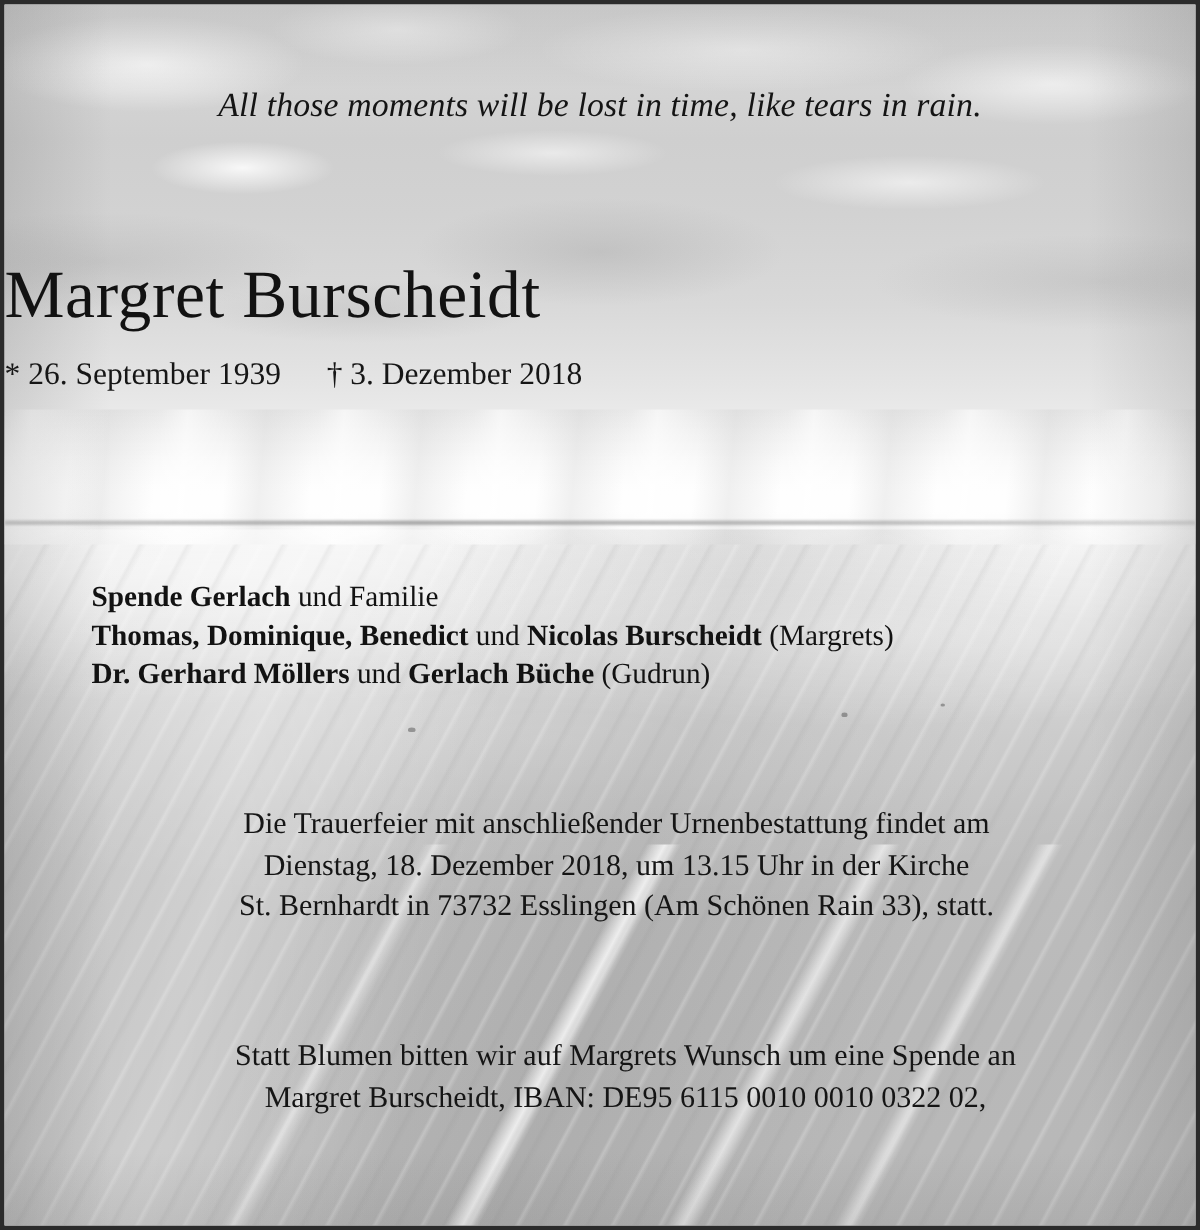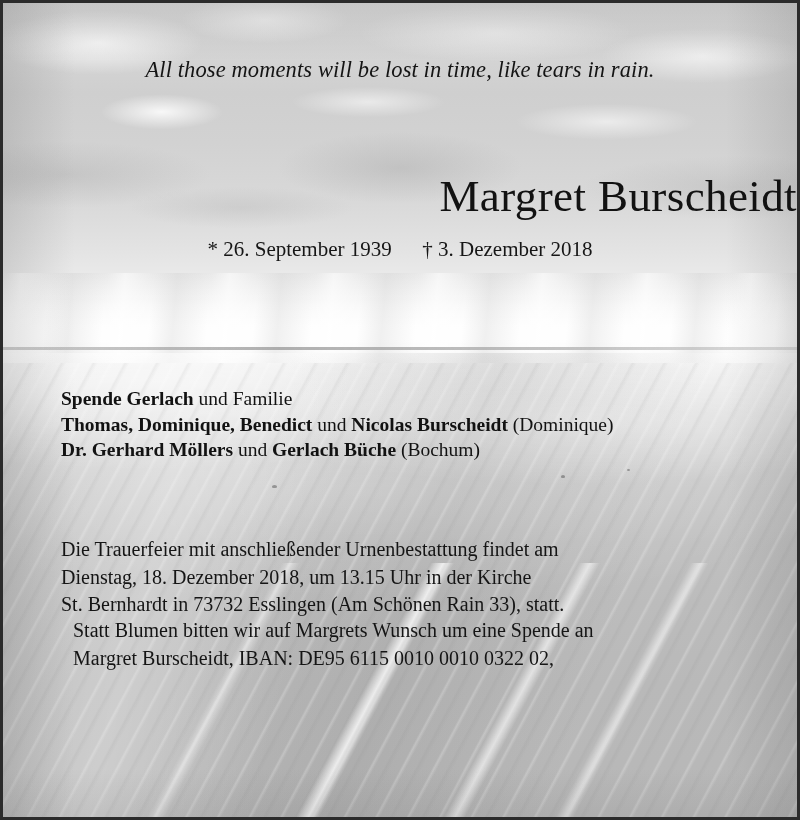--- a/index.html
+++ b/index.html
@@ -180,33 +180,33 @@
     font-size: 22.5px;
     letter-spacing: 0.1px;
     color: #141414;
   }
 
   .deceased-name {
     position: absolute;
     top: 167px;
     left: 0;
     width: 100%;
-    text-align: right;
+    text-align: left;
     font-size: 45px;
     font-weight: 400;
     letter-spacing: 0.4px;
     color: #121212;
   }
 
   .life-dates {
     position: absolute;
     top: 234px;
     left: 0;
     width: 100%;
-    text-align: center;
+    text-align: left;
     font-size: 21px;
     color: #161616;
   }
   .life-dates .date-gap { display: inline-block; width: 20px; }
 
   .survivors {
     position: absolute;
     top: 383px;
     left: 58px;
     right: 40px;
@@ -217,23 +217,24 @@
   .survivors .line { white-space: nowrap; }
   .survivors b { font-weight: 700; }
 
   .para {
     position: absolute;
     left: 58px;
     right: 36px;
     font-size: 20px;
     line-height: 27.5px;
     color: #151515;
+    text-align: center;
   }
   .para-ceremony { top: 533px; }
-  .para-donation { top: 614px; margin-left: 12px; }
+  .para-donation { top: 688px; margin-left: 12px; }
   .para .line { white-space: nowrap; }
 </style>
 </head>
 <body>
 
 <div id="notice">
 
   <div class="bg-layer bg-base"></div>
   <div class="bg-layer bg-clouds"></div>
   <div class="bg-layer bg-stratus"></div>
@@ -258,24 +259,24 @@
       <span class="date-gap"></span>
       <span>†</span>
       <span>3. Dezember 2018</span>
     </div>
 
     <div class="survivors">
       <div class="line">
         <b>Spende Gerlach</b><span> und Familie</span>
       </div>
       <div class="line">
-        <b>Thomas, Dominique, Benedict</b><span> und </span><b>Nicolas Burscheidt</b><span> (Dominique)</span>
+        <b>Thomas, Dominique, Benedict</b><span> und </span><b>Nicolas Burscheidt</b><span> (Margrets)</span>
       </div>
       <div class="line">
-        <b>Dr. Gerhard Möllers</b><span> und </span><b>Gerlach Büche</b><span> (Bochum)</span>
+        <b>Dr. Gerhard Möllers</b><span> und </span><b>Gerlach Büche</b><span> (Gudrun)</span>
       </div>
     </div>
 
     <div class="para para-ceremony">
       <div class="line">Die Trauerfeier mit anschließender Urnenbestattung findet am</div>
       <div class="line">Dienstag, 18. Dezember 2018, um 13.15 Uhr in der Kirche</div>
       <div class="line">St. Bernhardt in 73732 Esslingen (Am Schönen Rain 33), statt.</div>
     </div>
 
     <div class="para para-donation">

